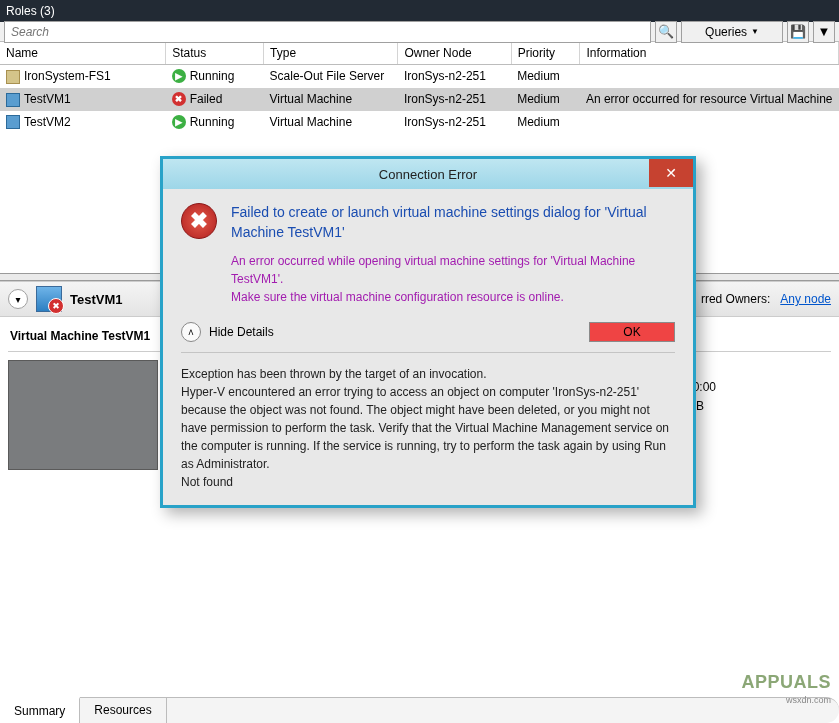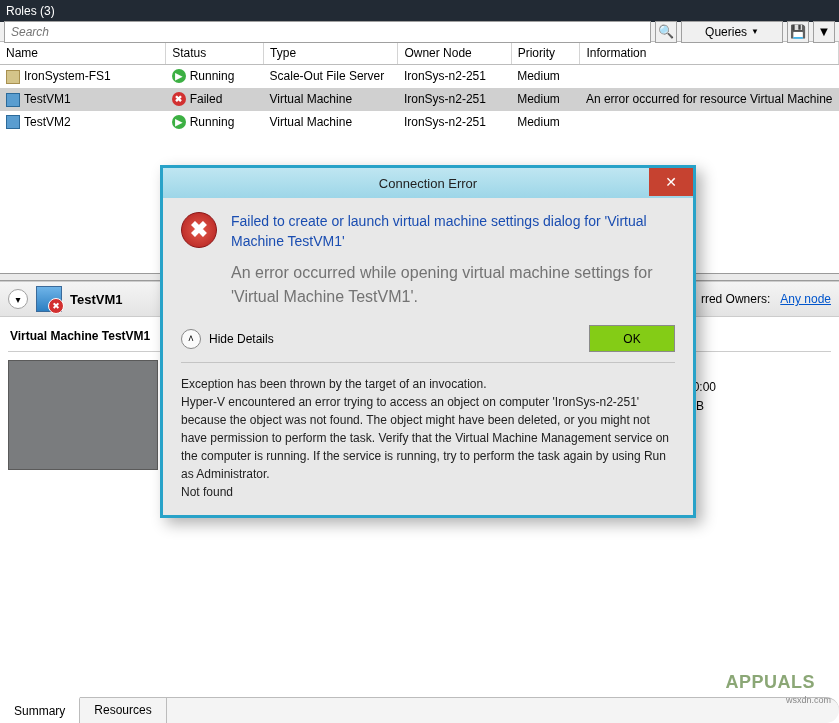--- a/index.html
+++ b/index.html
@@ -38,36 +38,36 @@
 .thumb { width: 150px; height: 110px; background: #7a7c7e; border: 1px solid #5a5a5a; }
 .kv { display: grid; grid-template-columns: 160px 130px; row-gap: 5px; font-size: 12px; }
 .kv .k { font-weight: bold; }
 .kv2 { display: grid; grid-template-columns: 170px 100px; row-gap: 5px; font-size: 12px; }
 .kv2 .k { font-weight: bold; }
 
 .tabs { position: absolute; bottom: 0; left: 0; right: 0; border-top: 1px solid #bcbcbc; background: #f4f4f4; height: 26px; display: flex; border-radius: 13px; }
 .tab { border-right: 1px solid #bcbcbc; padding: 5px 14px; font-size: 12px; cursor: pointer; }
 .tab.active { background: #fff; border-top: 2px solid #fff; margin-top: -1px; }
 
-.dialog { position: absolute; top: 165px; left: 160px; width: 536px; background: #e8e8e8; border: 3px solid #28a2c8; box-shadow: 6px 6px 14px rgba(0,0,0,0.3); }
+.dialog { position: absolute; top: 156px; left: 160px; width: 536px; background: #e8e8e8; border: 3px solid #28a2c8; box-shadow: 6px 6px 14px rgba(0,0,0,0.3); }
 .dialog-title { background: #28a2c8; background: linear-gradient(#bfe6f1,#9dd6e8); height: 30px; display: flex; align-items: center; justify-content: center; color: #222; font-size: 13px; position: relative; }
 .dialog-close { position: absolute; right: 0; top: 0; width: 44px; height: 28px; background: #c64230; color: #fff; display: flex; align-items: center; justify-content: center; font-size: 14px; cursor: pointer; }
 .dialog-body { padding: 14px 18px; }
 .dialog-top { display: flex; gap: 14px; }
 .err-badge { flex: none; width: 36px; height: 36px; border-radius: 50%; background: radial-gradient(#e55a4a,#b01f1f); color: #fff; display: flex; align-items: center; justify-content: center; font-size: 22px; font-weight: bold; border: 1px solid #8a1616; }
 .dialog-top .txt { flex: 1; }
 .dlg-h { color: #1a4db1; font-size: 14px; line-height: 1.4; margin-bottom: 10px; }
-.dlg-p { font-size: 16px; line-height: 1.5; color: #737373; }
+.dlg-p { font-size: 12px; line-height: 1.5; color: #a21caf; }
 .dlg-row { display: flex; align-items: center; justify-content: space-between; margin: 16px 0 10px; }
 .hide-det { display: flex; align-items: center; gap: 8px; cursor: pointer; }
 .hide-det .circ { width: 20px; height: 20px; border: 1px solid #888; border-radius: 50%; background: #fafafa; display: flex; align-items: center; justify-content: center; font-size: 10px; }
-.ok-btn { width: 86px; height: 27px; background: #84cc16; border: 1px solid #8a8a8a; font-size: 12px; cursor: pointer; }
+.ok-btn { width: 86px; height: 20px; background: #ef4444; border: 1px solid #8a8a8a; font-size: 12px; cursor: pointer; }
 .dlg-details { border-top: 1px solid #c4c4c4; padding-top: 12px; font-size: 12px; line-height: 1.5; color: #222; }
 
-.watermark { position: absolute; right: 24px; bottom: 30px; font-size: 18px; font-weight: bold; color: rgba(90,130,60,0.7); letter-spacing: 0.5px; }
+.watermark { position: absolute; right: 8px; bottom: 30px; font-size: 18px; font-weight: bold; color: rgba(90,130,60,0.7); letter-spacing: 0.5px; }
 .wm2 { position: absolute; right: 8px; bottom: 18px; font-size: 9px; color: #888; }
 </style>
 </head>
 <body>
 
 <div class="titlebar">Roles (3)</div>
 
 <div class="toolbar">
   <input class="search-input" placeholder="Search" style="">
   <button class="tb-btn tb-icon">
@@ -198,20 +198,21 @@
     <span class="dialog-close">
         <span>✕</span>
       </span>
   </div>
   <div class="dialog-body">
     <div class="dialog-top">
       <div class="err-badge">✖</div>
       <div class="txt">
         <div class="dlg-h">Failed to create or launch virtual machine settings dialog for 'Virtual Machine TestVM1'</div>
         <div class="dlg-p">An error occurred while opening virtual machine settings for 'Virtual Machine TestVM1'.</div>
+        <div class="dlg-p">Make sure the virtual machine configuration resource is online.</div>
       </div>
     </div>
     <div class="dlg-row">
       <span class="hide-det">
         <span class="circ">˄</span>
         <span>Hide Details</span>
       </span>
       <button class="ok-btn">OK</button>
     </div>
     <div class="dlg-details">

